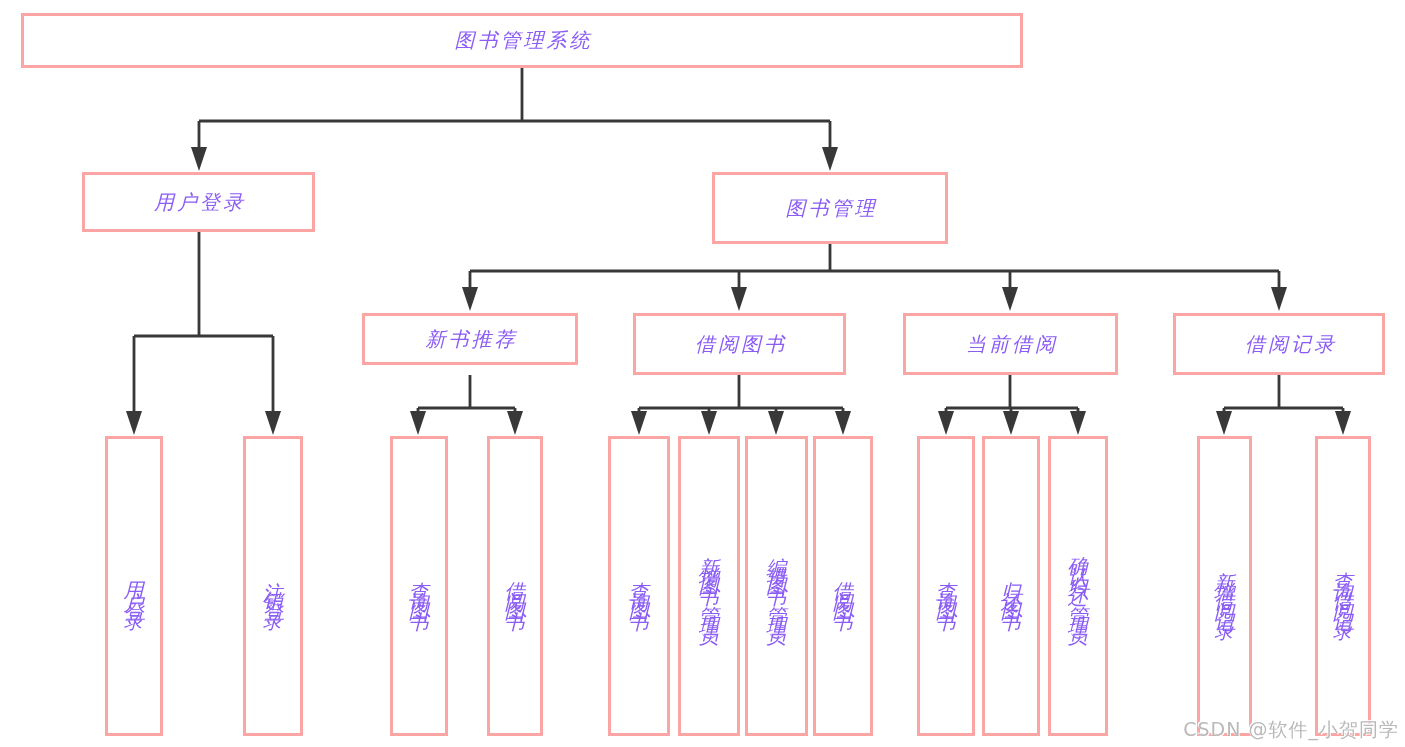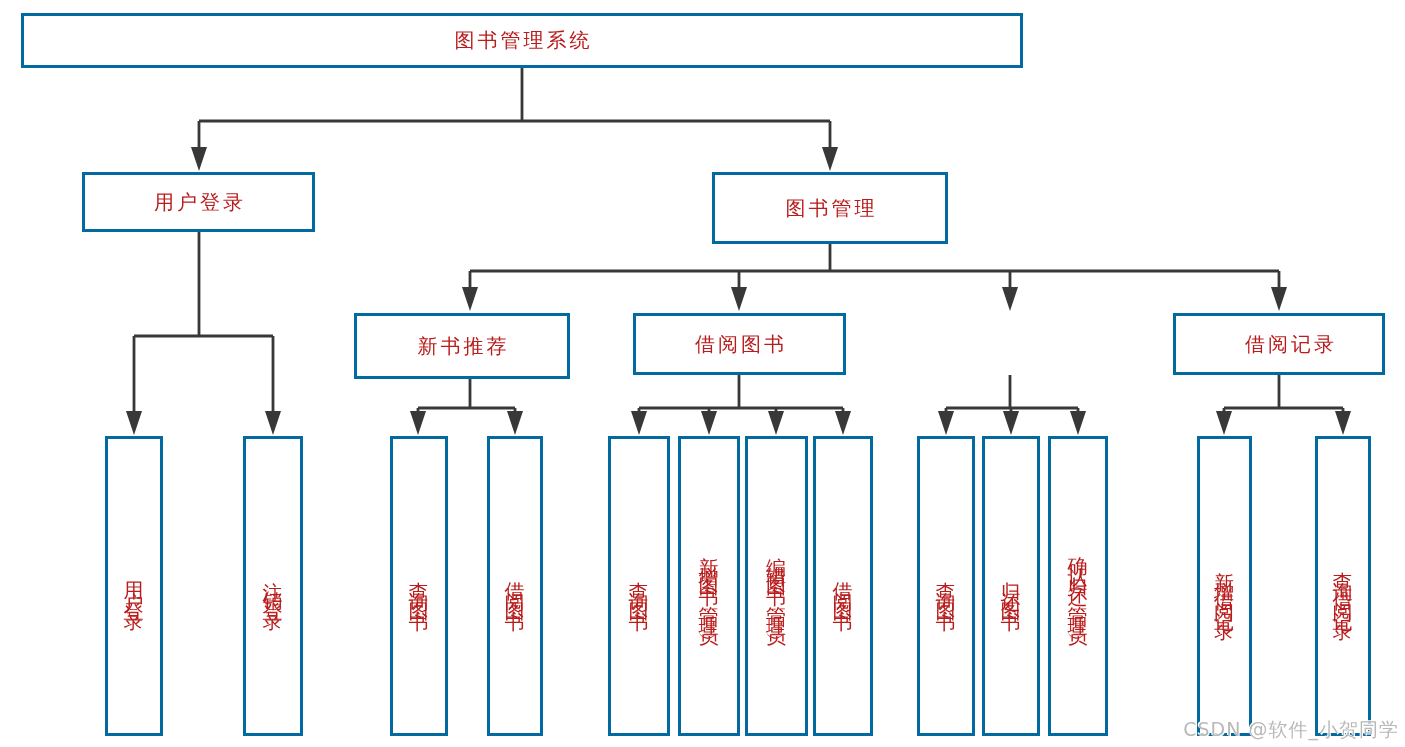--- a/index.html
+++ b/index.html
@@ -13,26 +13,27 @@
   }
   .connectors {
     position: absolute;
     left: 0; top: 0;
     width: 1405px; height: 747px;
     pointer-events: none;
   }
   .box {
     position: absolute;
     box-sizing: border-box;
-    border: 3px solid #0369a1;
+    border: 3px solid #fca5a5;
     background: #ffffff;
-    color: #b91c1c;
+    color: #8b5cf6;
     display: flex;
     align-items: center;
     justify-content: center;
+    font-style: italic;
   }
   .h-label {
     font-size: 20px;
     letter-spacing: 3px;
     text-indent: 3px;
     white-space: nowrap;
   }
   .v-text {
     writing-mode: vertical-rl;
     text-orientation: mixed;
@@ -87,22 +88,23 @@
       <polygon points="1216,411 1232,411 1224,435"></polygon>
       <polygon points="1335,411 1351,411 1343,435"></polygon>
     </g>
   </svg>
 
   <div class="box h-label" style="left:21px; top:13px; width:1002px; height:55px;">图书管理系统</div>
 
   <div class="box h-label" style="left:82px; top:172px; width:233px; height:60px;">用户登录</div>
   <div class="box h-label" style="left:712px; top:172px; width:236px; height:72px;">图书管理</div>
 
-  <div class="box h-label" style="left:354px; top:313px; width:216px; height:66px;">新书推荐</div>
+  <div class="box h-label" style="left:362px; top:313px; width:216px; height:52px;">新书推荐</div>
   <div class="box h-label" style="left:633px; top:313px; width:213px; height:62px;">借阅图书</div>
+  <div class="box h-label" style="left:903px; top:313px; width:215px; height:62px;">当前借阅</div>
   <div class="box h-label" style="left:1173px; top:313px; width:212px; height:62px;padding-left:21px;">借阅记录</div>
 
   <div class="box" style="left:105px; top:436px; width:58px; height:300px;">
     <span class="v-text">用户登录</span>
   </div>
   <div class="box" style="left:243px; top:436px; width:60px; height:300px;">
     <span class="v-text">注销登录</span>
   </div>
 
   <div class="box" style="left:390px; top:436px; width:58px; height:300px;">

